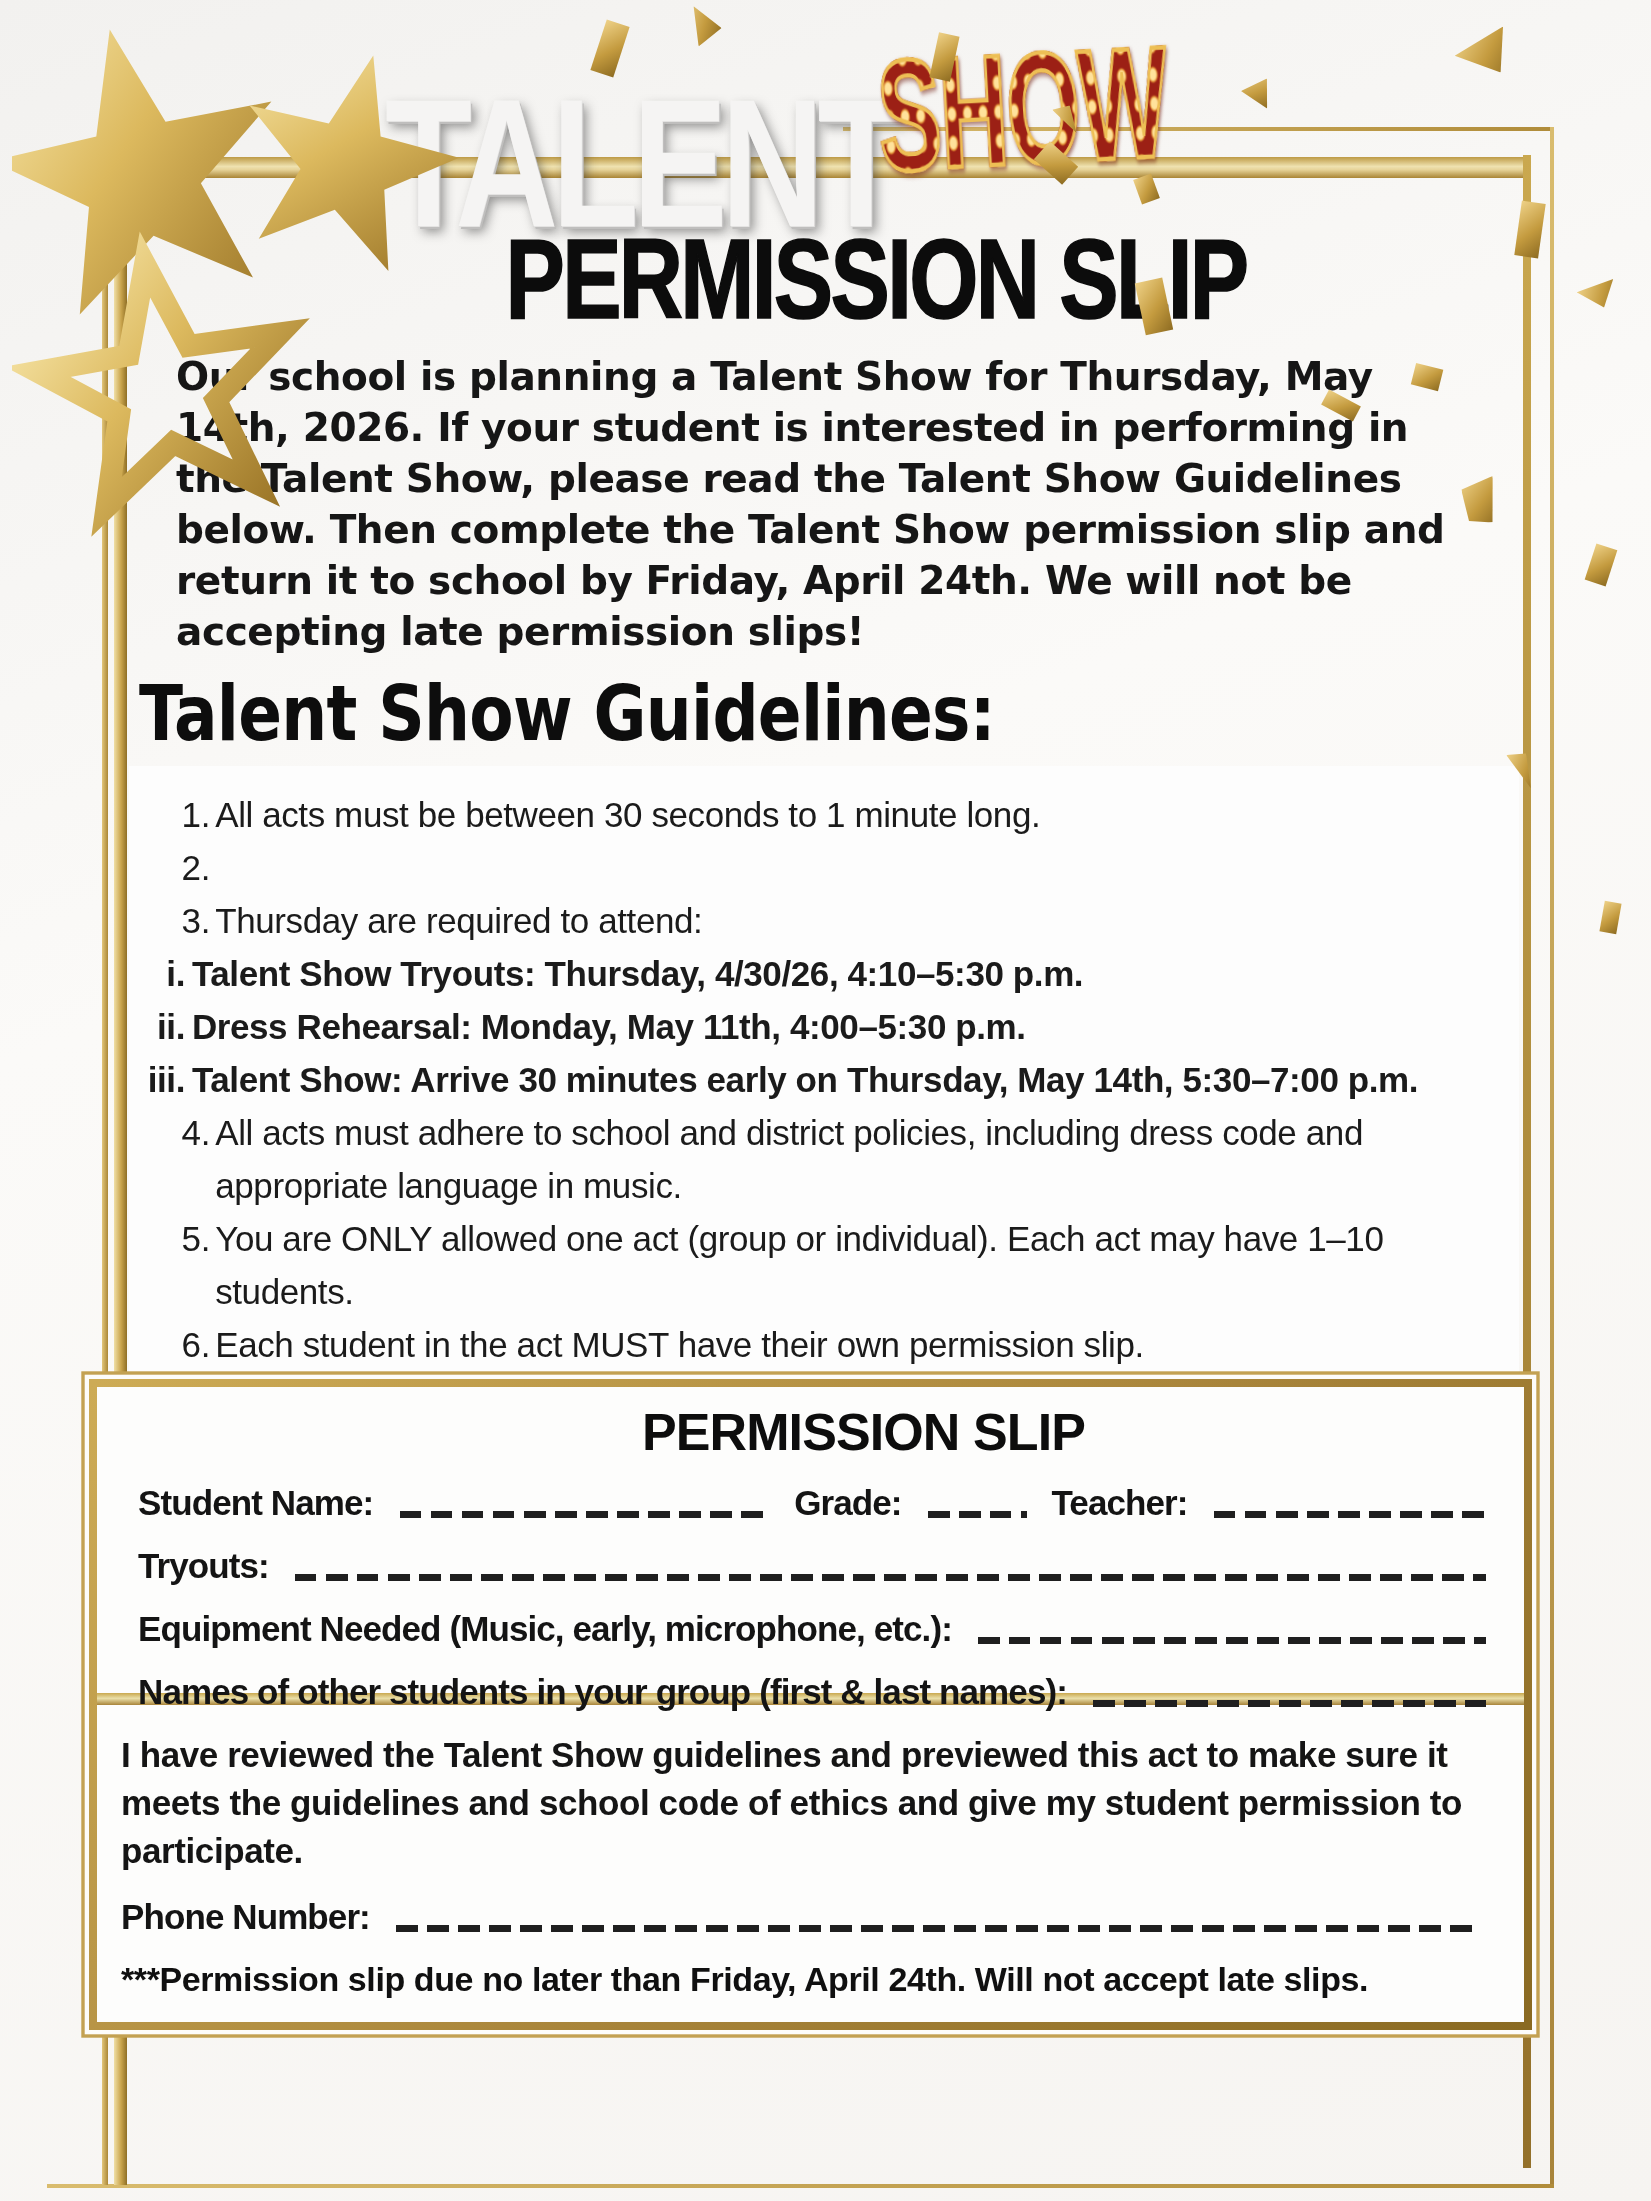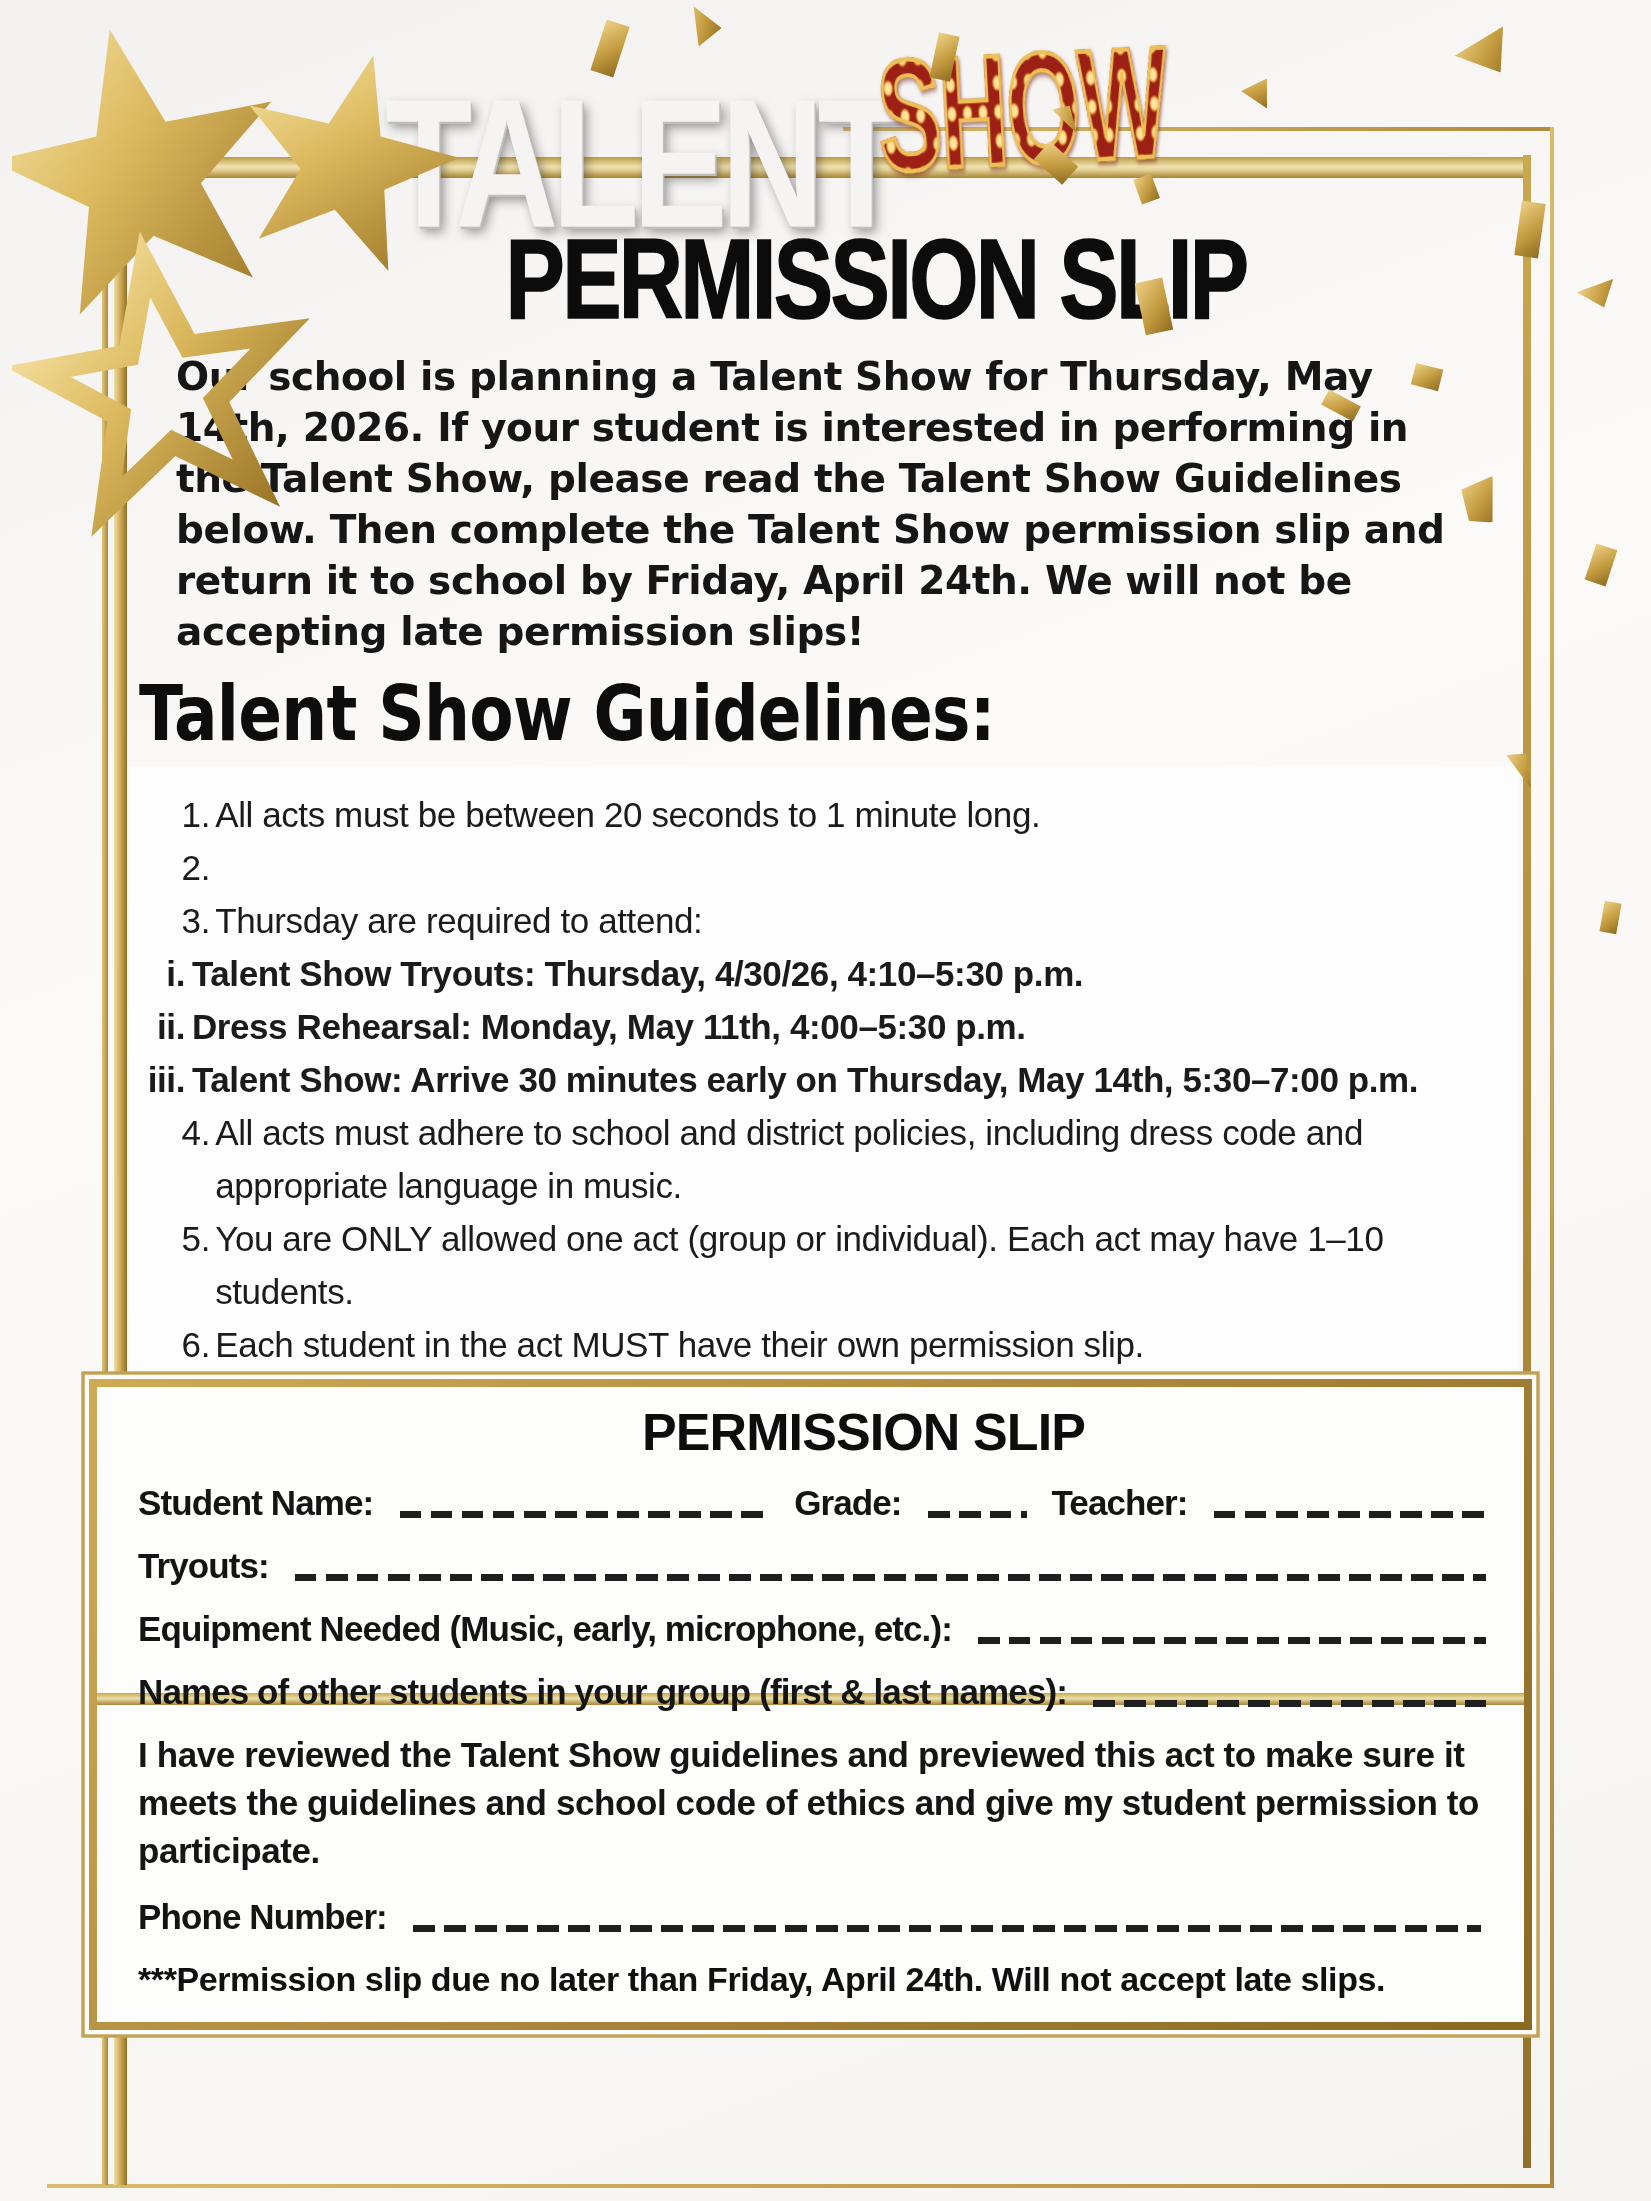--- a/index.html
+++ b/index.html
@@ -88,21 +88,21 @@
     transform:translateX(47px);margin:1.7px 0 20.6px 0;
   }
   .f-row{display:flex;align-items:baseline;font-size:35px;font-weight:700;
     letter-spacing:-0.9px;color:#141414;margin-bottom:23px;white-space:nowrap;gap:16px;}
   .f-label{flex:none;}
   .blank{align-self:flex-end;height:6.9px;margin:0 8.6px 5.2px 10.3px;
     background:repeating-linear-gradient(90deg,#1f1f1f 0 21.5px,rgba(0,0,0,0) 21.5px 31px);}
   .blank.grow{flex:1;}
   .w430{width:370px;} .w115{width:99px;} .w365{width:314px;}
   .divider{height:12px;background:linear-gradient(180deg,#c9a84f,#eadfa8 45%,#a8843a);}
-  .fbox2{padding:26px 34px 0 41px;box-sizing:border-box;}
+  .fbox2{padding:26px 34px 0 24px;box-sizing:border-box;}
   .agreement-text{
     width:1359px;font-size:35px;font-weight:700;letter-spacing:-0.4px;
     line-height:48px;color:#151515;margin:0 0 22.4px 0;
   }
   .footer-note{font-size:34px;font-weight:700;letter-spacing:-0.4px;color:#101010;
     margin:5.2px 0 22.4px 0;white-space:nowrap;}
 </style>
 </head>
 <body>
 
@@ -151,21 +151,21 @@
 <div class="perm-heading-wrap">
   <div class="perm-heading">PERMISSION SLIP</div>
 </div>
 
 <div class="intro">Our school is planning a Talent Show for Thursday, May 14th, 2026. If your student is interested in performing in the Talent Show, please read the Talent Show Guidelines below. Then complete the Talent Show permission slip and return it to school by Friday, April 24th. We will not be accepting late permission slips!</div>
 
 <div class="guide-heading">Talent Show Guidelines:</div>
 <div class="guide-panel">
   <div class="g-row num">
     <span class="g-marker">1.</span>
-    <span class="g-text">All acts must be between 20 seconds to 1 minute long.</span>
+    <span class="g-text">All acts must be between 30 seconds to 1 minute long.</span>
   </div>
   <div class="g-row num">
     <span class="g-marker">2.</span>
   </div>
   <div class="g-row num">
     <span class="g-marker">3.</span>
     <span class="g-text">Thursday are required to attend:</span>
   </div>
   <div class="g-row sub">
     <span class="g-marker">i.</span>

